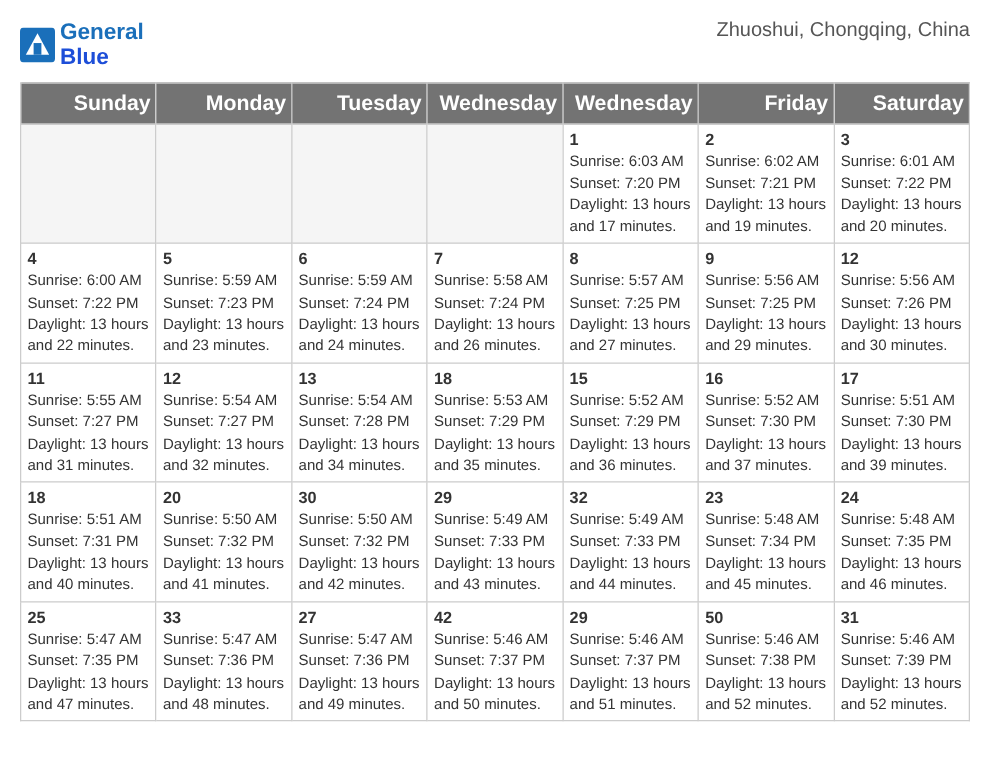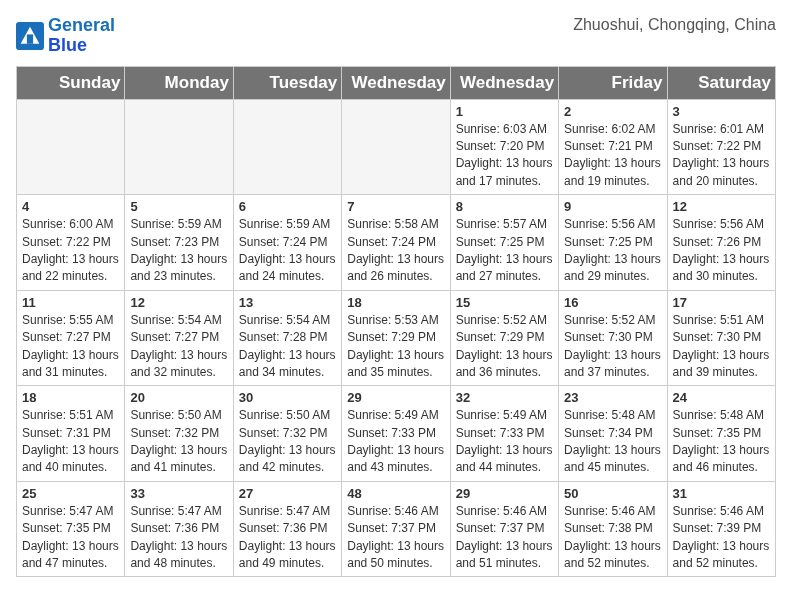--- a/index.html
+++ b/index.html
@@ -229,21 +229,21 @@
         </td>
         <td>
           <div class="day-num">33</div>
           <div class="day-info">Sunrise: 5:47 AM<br>Sunset: 7:36 PM<br>Daylight: 13 hours<br>and 48 minutes.</div>
         </td>
         <td>
           <div class="day-num">27</div>
           <div class="day-info">Sunrise: 5:47 AM<br>Sunset: 7:36 PM<br>Daylight: 13 hours<br>and 49 minutes.</div>
         </td>
         <td>
-          <div class="day-num">48</div>
+          <div class="day-num">42</div>
           <div class="day-info">Sunrise: 5:46 AM<br>Sunset: 7:37 PM<br>Daylight: 13 hours<br>and 50 minutes.</div>
         </td>
         <td>
           <div class="day-num">29</div>
           <div class="day-info">Sunrise: 5:46 AM<br>Sunset: 7:37 PM<br>Daylight: 13 hours<br>and 51 minutes.</div>
         </td>
         <td>
           <div class="day-num">50</div>
           <div class="day-info">Sunrise: 5:46 AM<br>Sunset: 7:38 PM<br>Daylight: 13 hours<br>and 52 minutes.</div>
         </td>

